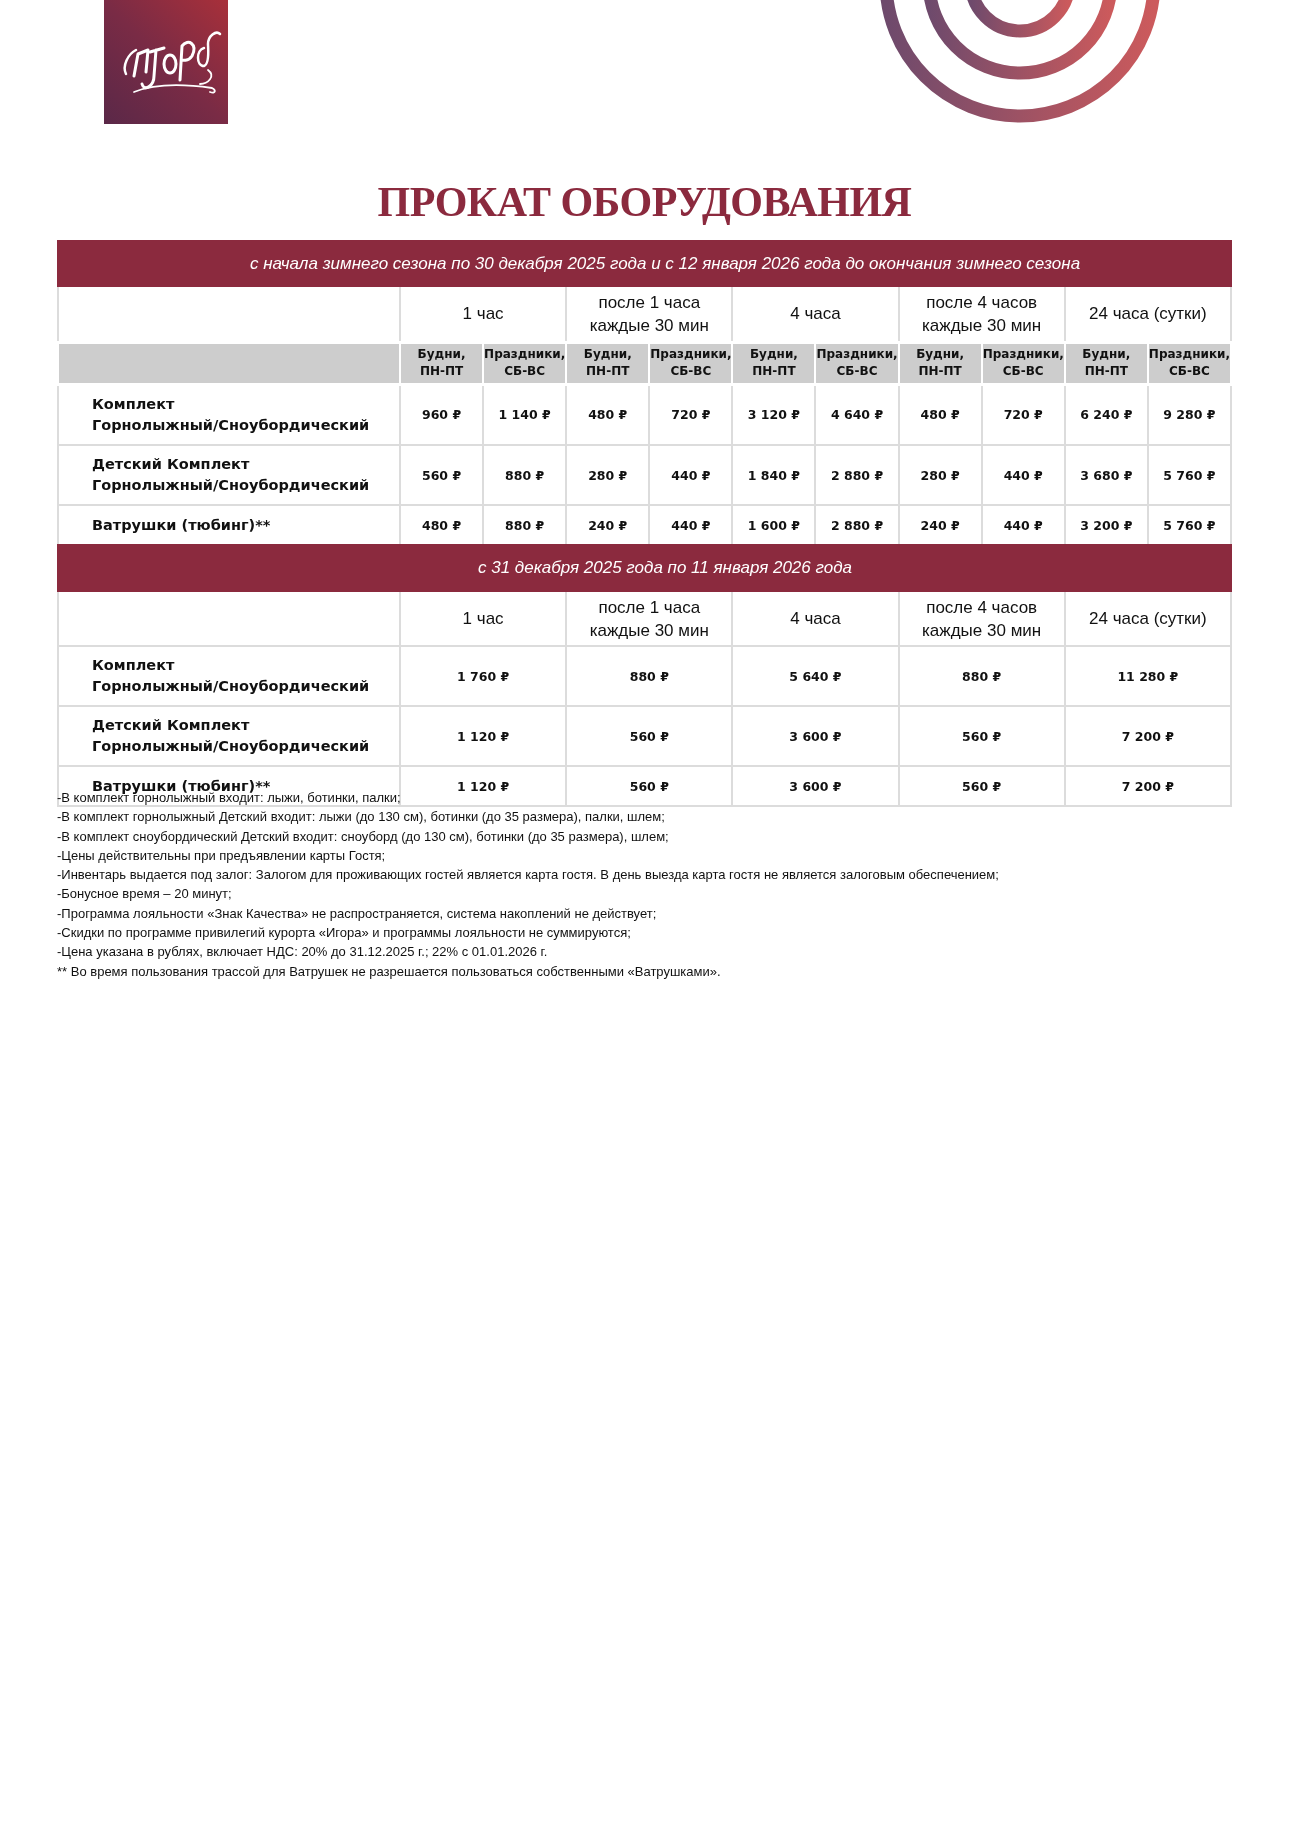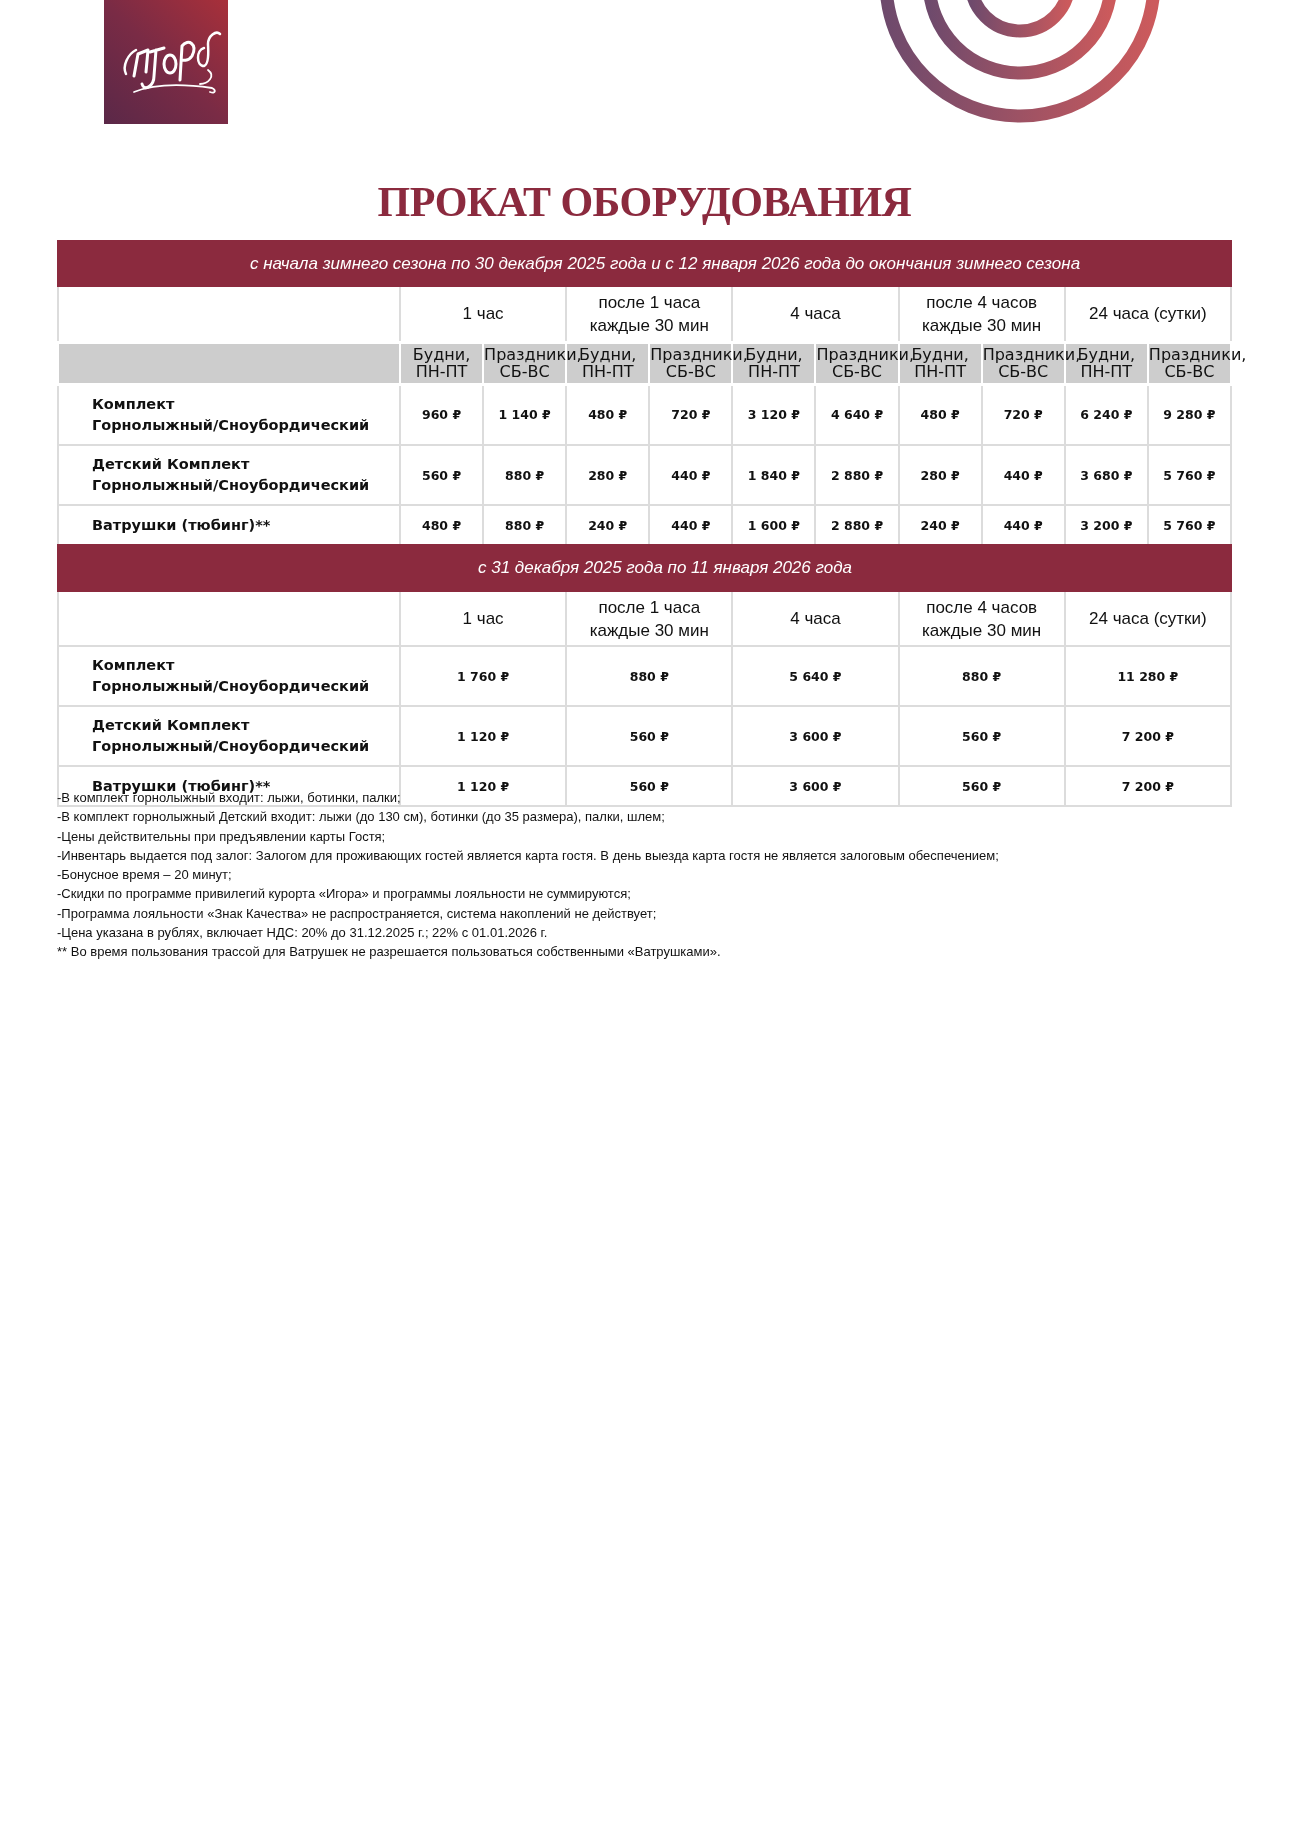--- a/index.html
+++ b/index.html
@@ -10,22 +10,22 @@
   .logo svg { position: absolute; left: 0; top: 0; }
   .rings { position: absolute; left: 860px; top: 0; }
   .title { position: absolute; left: 0; width: 1289px; top: 178px; text-align: center;
            font-family: Liberation Serif, serif; font-weight: bold; font-size: 42px;
            letter-spacing: -0.5px; color: #8b2a3e; }
   table { position: absolute; left: 57px; border-collapse: collapse; table-layout: fixed; width: 1175px; }
   td, th { border: 2px solid #dcdcdc; padding: 0; text-align: center; vertical-align: middle; }
   .banner td { background: #8b2a3e; border-color: #8b2a3e; color: #fff;
                font-family: "Liberation Sans", sans-serif; font-style: italic; font-size: 17px; padding-left: 41px; }
   .hdr td { font-family: "Liberation Sans", sans-serif; font-size: 17px; line-height: 23px; color: #111; }
-  .sub td { background: #cdcdcd; font-family: "DejaVu Sans", sans-serif; font-weight: normal;
-            font-size: 16px; line-height: 17px; color: #111; border-color: #ffffff; border-width: 3px 2px; }
+  .sub td { background: #cdcdcd; font-family: "DejaVu Sans", sans-serif; font-weight: bold;
+            font-size: 12px; line-height: 17px; color: #111; border-color: #ffffff; border-width: 3px 2px; }
   .row td { font-family: "DejaVu Sans", sans-serif; font-weight: bold; font-size: 12.5px; }
   .row td.name { text-align: left; padding-left: 33px; font-size: 14.5px; line-height: 21px; }
   .notes { position: absolute; left: 57px; top: 788px; font-family: "Liberation Sans", sans-serif;
            font-size: 13px; line-height: 19.3px; color: #111; }
   .notes div { white-space: nowrap; }
 </style>
 </head>
 <body>
 
 <div class="logo">
@@ -260,20 +260,21 @@
     <td>3 600 ₽</td>
     <td>560 ₽</td>
     <td>7 200 ₽</td>
   </tr>
 </tbody>
   </table>
 
 <div class="notes">
   <div>-В комплект горнолыжный входит: лыжи, ботинки, палки;</div>
   <div>-В комплект горнолыжный Детский входит: лыжи (до 130 см), ботинки (до 35 размера), палки, шлем;</div>
+  <div>-В комплект сноубордический Детский входит: сноуборд (до 130 см), ботинки (до 35 размера), шлем;</div>
   <div>-Цены действительны при предъявлении карты Гостя;</div>
   <div>-Инвентарь выдается под залог: Залогом для проживающих гостей является карта гостя. В день выезда карта гостя не является залоговым обеспечением;</div>
   <div>-Бонусное время – 20 минут;</div>
+  <div>-Программа лояльности «Знак Качества» не распространяется, система накоплений не действует;</div>
   <div>-Скидки по программе привилегий курорта «Игора» и программы лояльности не суммируются;</div>
-  <div>-Программа лояльности «Знак Качества» не распространяется, система накоплений не действует;</div>
   <div>-Цена указана в рублях, включает НДС: 20% до 31.12.2025 г.; 22% с 01.01.2026 г.</div>
   <div>** Во время пользования трассой для Ватрушек не разрешается пользоваться собственными «Ватрушками».</div>
 </div>
 
 </body></html>

